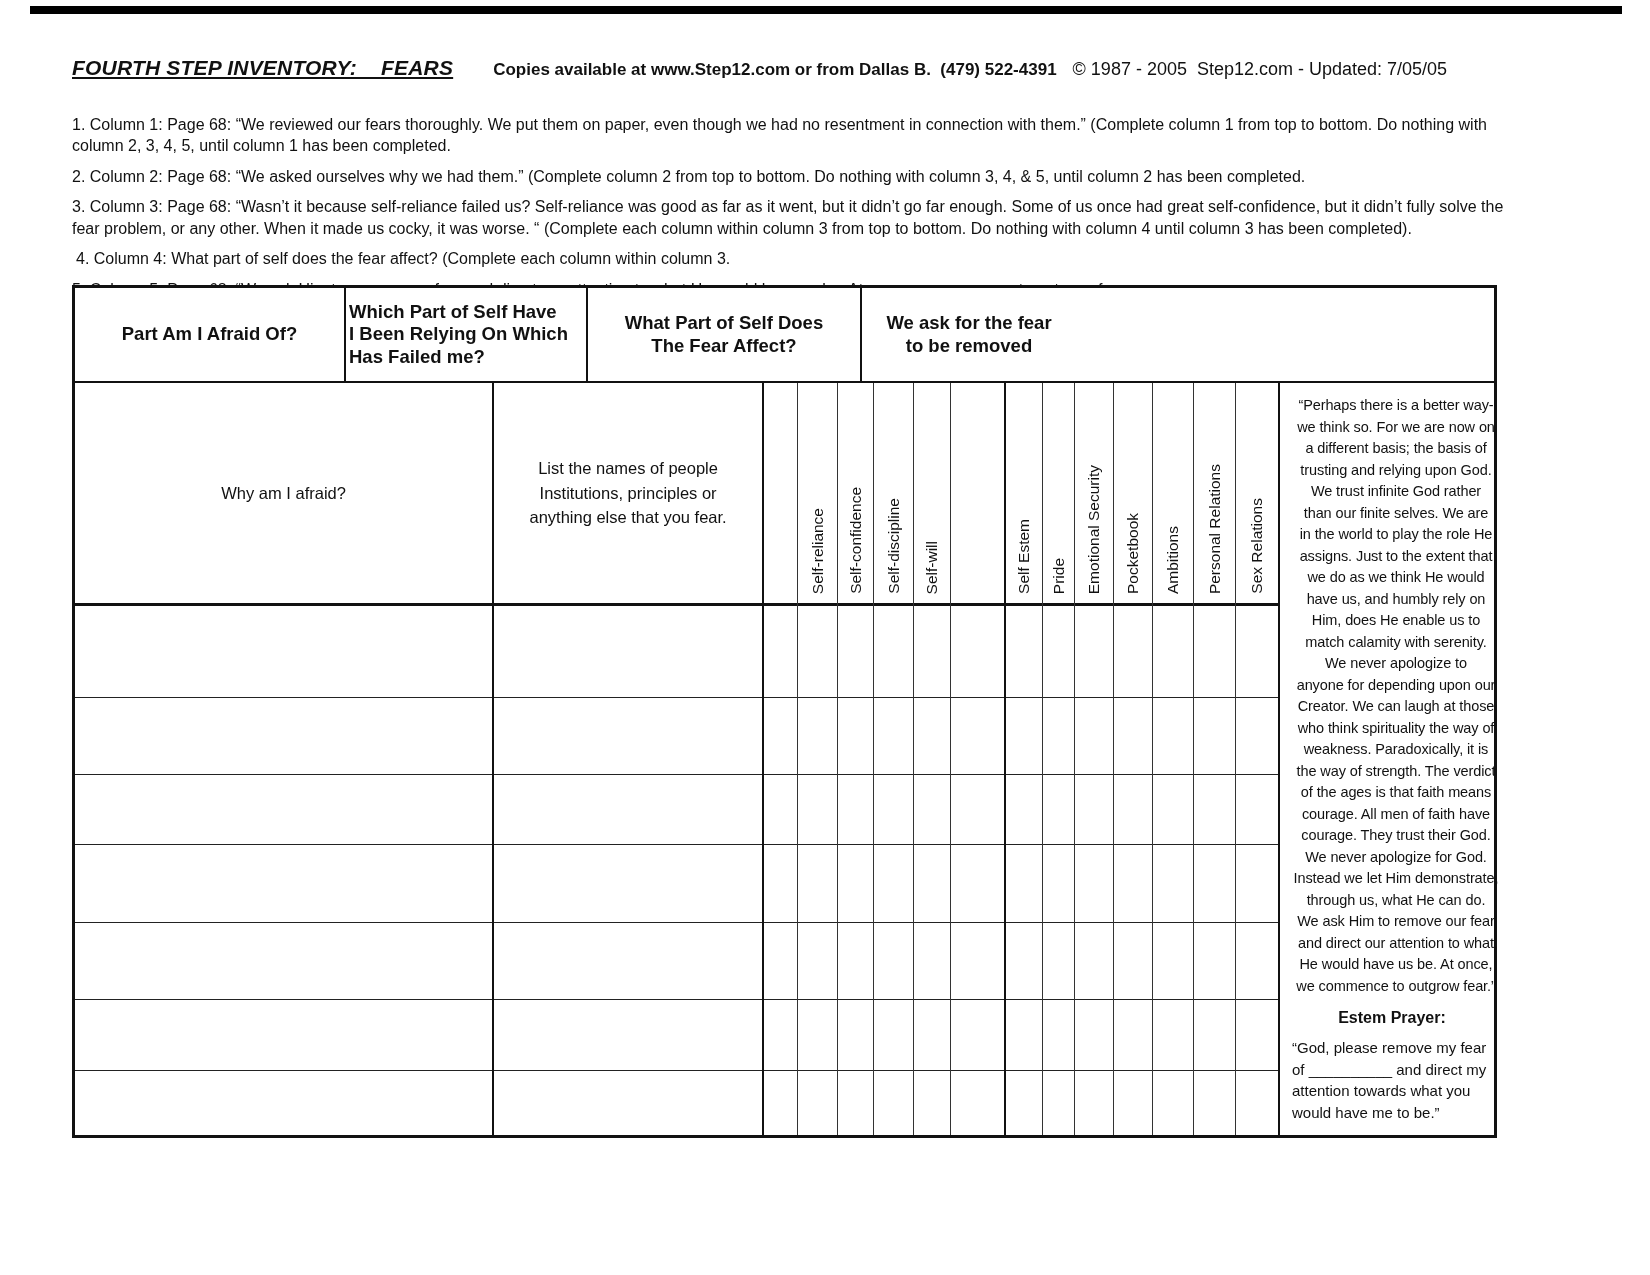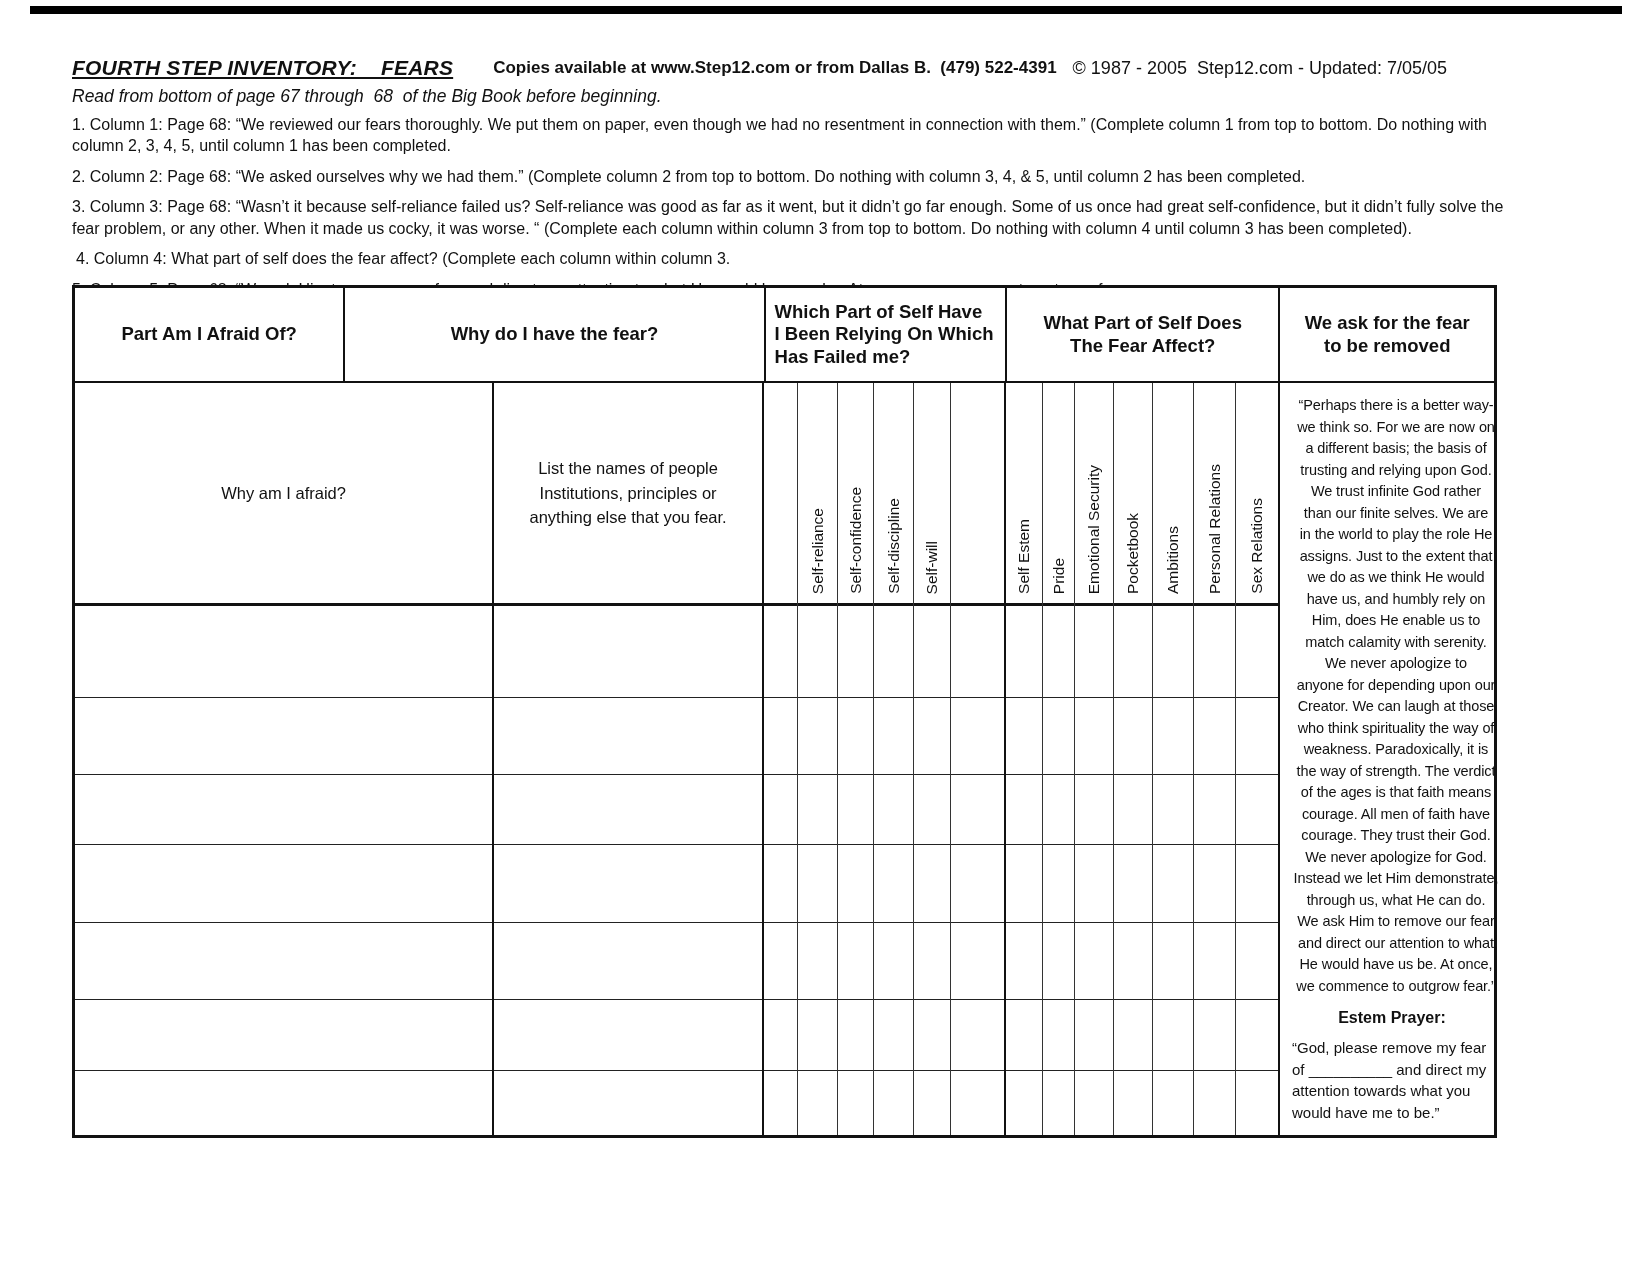--- a/index.html
+++ b/index.html
@@ -1,33 +1,33 @@
 <!DOCTYPE html>
 <html><head>
 <meta charset="utf-8">
 <style>
   html,body{margin:0;padding:0;background:#ffffff;}
   .page{position:relative;width:1650px;height:1275px;background:#ffffff;overflow:hidden;
         font-family:"Liberation Sans","DejaVu Sans",sans-serif;color:#111;}
   .topbar{position:absolute;left:30px;top:6px;width:1592px;height:8px;background:#000;}
-  .titlerow{position:absolute;left:72px;top:56px;width:1530px;display:flex;align-items:center;}
+  .titlerow{position:absolute;left:72px;top:56px;width:1530px;display:flex;align-items:flex-end;}
   .title{font-size:21px;font-weight:bold;font-style:italic;text-decoration:underline;white-space:pre;letter-spacing:.2px;}
   .copies{font-size:17px;font-weight:bold;white-space:pre;margin-left:40px;}
   .copyright{font-size:18px;white-space:pre;margin-left:16px;}
   .subtitle{position:absolute;left:72px;top:86px;font-size:17.5px;font-style:italic;white-space:pre;}
   .instructions{position:absolute;left:72px;top:114px;width:1445px;font-size:16px;line-height:1.34;}
   .instructions p{margin:0 0 9px 0;}
   .instructions p.ind{padding-left:4px;}
 
   
   .ftable{position:absolute;left:72px;top:285px;width:1425px;height:853px;border:3px solid #111;box-sizing:border-box;background:#fff;}
   .hrow{display:flex;height:95px;border-bottom:2px solid #111;box-sizing:border-box;}
   .hcell{box-sizing:border-box;border-right:2px solid #111;display:flex;align-items:center;justify-content:center;
          font-weight:bold;font-size:18.5px;line-height:1.22;text-align:center;white-space:pre-line;}
-  .hcell.left{justify-content:flex-start;text-align:left;padding-left:9px;}
+  .hcell.left{justify-content:flex-start;text-align:left;padding-left:3px;}
   .hcell.nob{border-right:none;}
   .brow{display:flex;height:752px;}
   .bcol{box-sizing:border-box;border-right:2px solid #111;display:flex;flex-direction:column;}
   .bcol.nob{border-right:none;}
   .labelcell{height:223px;box-sizing:border-box;border-bottom:3px solid #111;display:flex;align-items:center;justify-content:center;
              text-align:center;font-size:16.5px;line-height:1.5;white-space:pre-line;}
   .rowswrap{display:flex;flex-direction:column;}
   .rowcell{box-sizing:border-box;border-bottom:1.5px solid #222;background:#fff;}
   .rowcell.lastrow{border-bottom:none;}
   .subwrap{flex-direction:row;}
@@ -46,34 +46,32 @@
 <body>
 
 <div class="page">
   <div class="topbar"></div>
 
   <div class="titlerow">
     <span class="title">FOURTH STEP INVENTORY:    FEARS</span>
     <span class="copies">Copies available at www.Step12.com or from Dallas B.  (479) 522-4391</span>
     <span class="copyright">© 1987 - 2005  Step12.com - Updated: 7/05/05</span>
   </div>
-  <div class="subtitle">Read from bottom of page 67 through  68  of the Big Book before beginning.</div>
 
   <div class="instructions">
     <p>1.  Column 1: Page 68: “We reviewed our fears thoroughly.  We put them on paper, even though we had no resentment in connection with them.”  (Complete column 1 from top to bottom.  Do nothing with column 2, 3, 4, 5, until column 1 has been completed.</p>
     <p>2.  Column 2: Page 68: “We asked ourselves why we had them.”  (Complete column 2 from top to bottom. Do nothing with column 3, 4, &amp; 5,  until column 2 has been completed.</p>
     <p>3.  Column 3: Page 68: “Wasn’t it because self-reliance failed us?  Self-reliance was good as far as it went, but it didn’t go far enough.  Some of us once had great self-confidence, but it didn’t fully solve the fear problem, or any other.  When it made us cocky, it was worse. “  (Complete each column within column 3 from top to bottom. Do nothing with column 4 until column 3 has been completed).</p>
     <p class="ind">4. Column 4:  What part of self does the fear affect? (Complete each column within column 3.</p>
     <p>5.  Column 5: Page 68: “We ask Him to remove our fear and direct our attention to what He would have us be.  At once, we commence to outgrow fear.</p>
   </div>
 
   <div class="ftable">
     <div class="hrow">
       <div class="hcell" style="width:271px">Part Am I Afraid Of?</div>
-      <div class="hcell" style="width:421px">Why do I have the fear?</div>
       <div class="hcell left" style="width:242px">Which Part of Self Have
 I Been Relying On Which
 Has Failed me?</div>
       <div class="hcell" style="width:274px">What Part of Self Does
 The Fear Affect?</div>
       <div class="hcell nob" style="width:214px">We ask for the fear
 to be removed</div>
     </div>
     <div class="brow">
 

